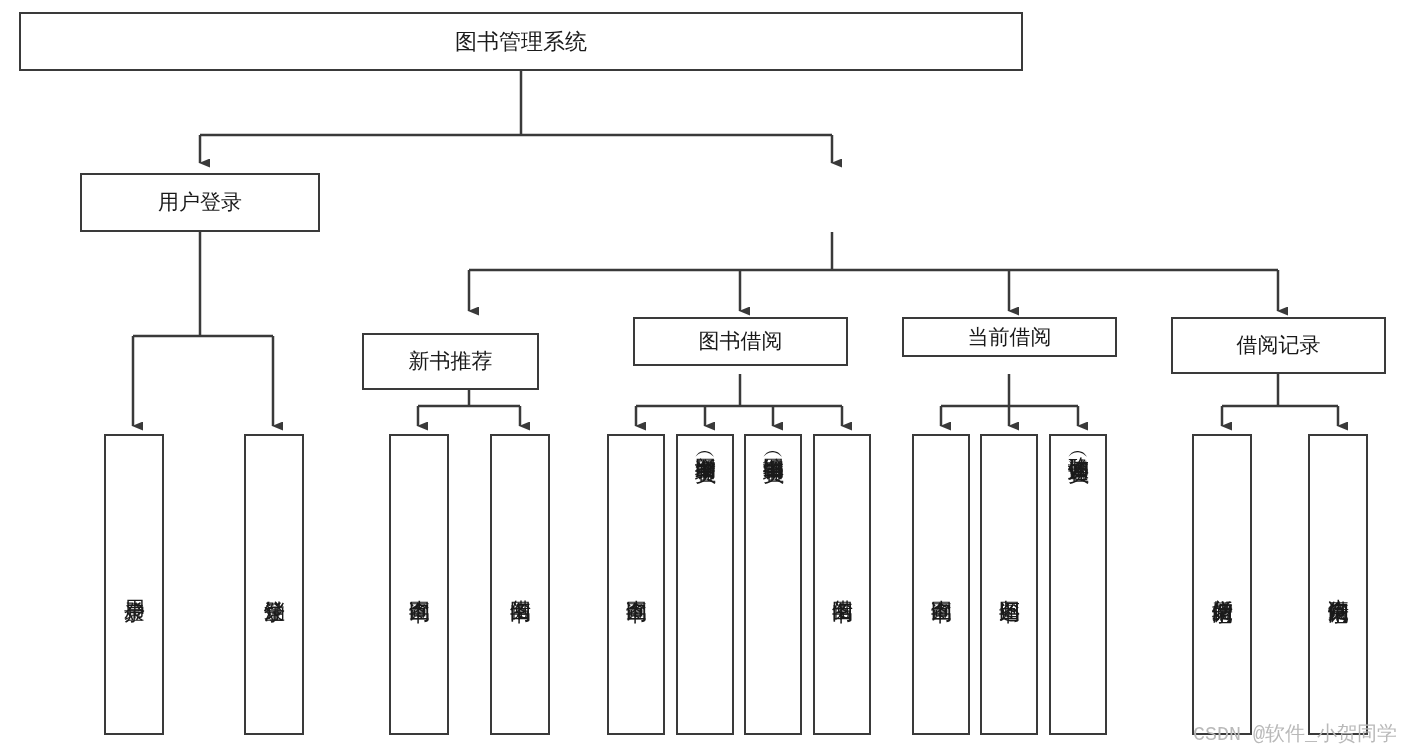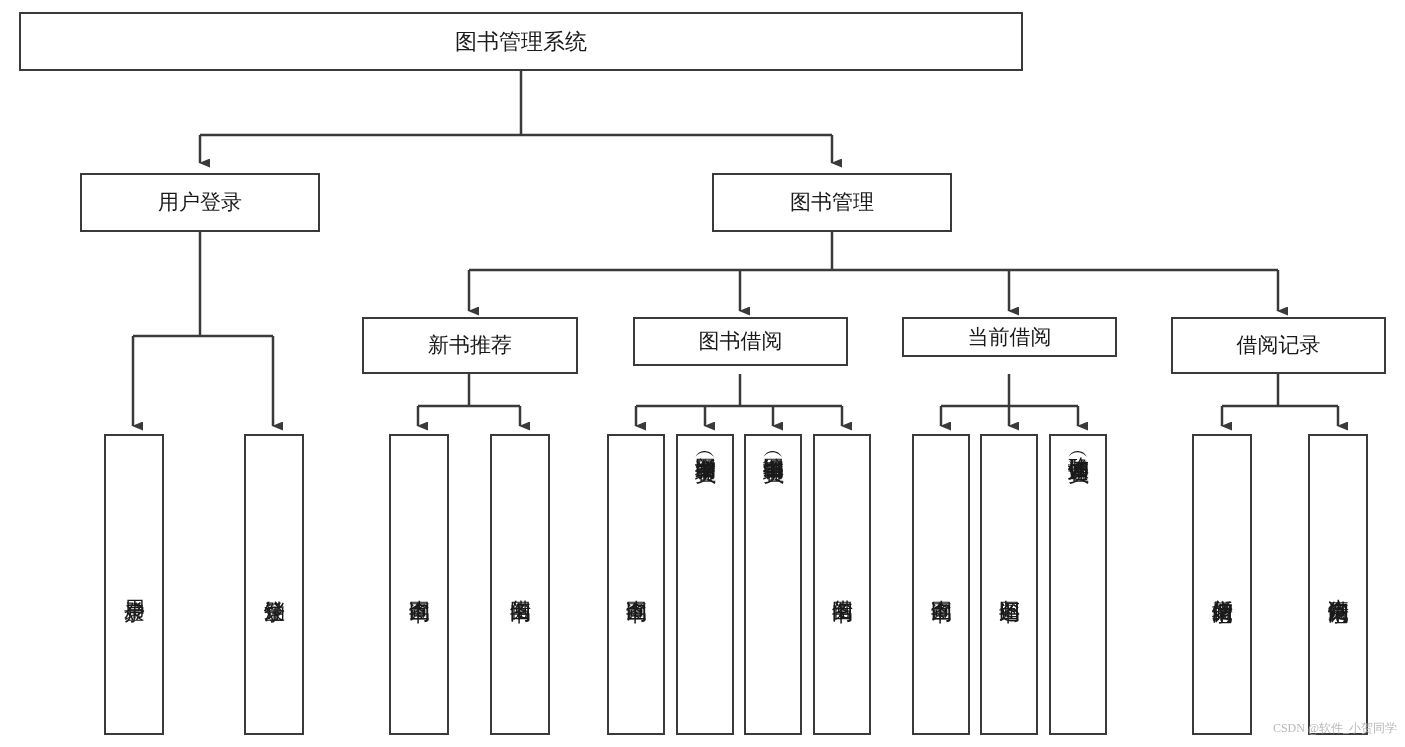--- a/index.html
+++ b/index.html
@@ -57,26 +57,26 @@
   .node.v.toptext {
     justify-content: flex-start;
     padding-top: 4px;
   }
   .node .lbl {
     display: block;
   }
   #watermark {
     position: absolute;
     right: 8px;
-    bottom: 10px;
-    font-size: 12px;
+    bottom: 0;
+    font-size: 20px;
     color: #b9b9b9;
     z-index: 3;
     white-space: nowrap;
-    font-family: Liberation Serif, serif;
+    font-family: Liberation Mono, monospace;
   }
 </style>
 </head>
 <body>
 
 <div id="canvas">
 
   <svg id="wires" viewBox="0 0 1405 747" xmlns="http://www.w3.org/2000/svg">
     <defs>
       <marker id="arw" markerWidth="9" markerHeight="11" refX="4.5" refY="10" orient="auto" markerUnits="userSpaceOnUse">
@@ -128,25 +128,22 @@
     </g>
   </svg>
 
   <div class="node root" style="left:19px; top:12px; width:1004px; height:59px;">
     <span class="lbl">图书管理系统</span>
   </div>
 
   <div class="node h" style="left:80px; top:173px; width:240px; height:59px;">
     <span class="lbl">用户登录</span>
   </div>
-  <div class="node h" style="left:712px; top:173px; width:240px; height:59px;">
-    <span class="lbl">图书管理</span>
-  </div>
-
-  <div class="node h" style="left:362px; top:317px; width:216px; height:57px;">
+
+  <div class="node h" style="left:362px; top:333px; width:177px; height:57px;">
     <span class="lbl">新书推荐</span>
   </div>
   <div class="node h" style="left:633px; top:317px; width:215px; height:49px;">
     <span class="lbl">图书借阅</span>
   </div>
   <div class="node h" style="left:902px; top:317px; width:215px; height:40px;">
     <span class="lbl">当前借阅</span>
   </div>
   <div class="node h" style="left:1171px; top:317px; width:215px; height:57px;text-align:right;">
     <span class="lbl">借阅记录</span>

